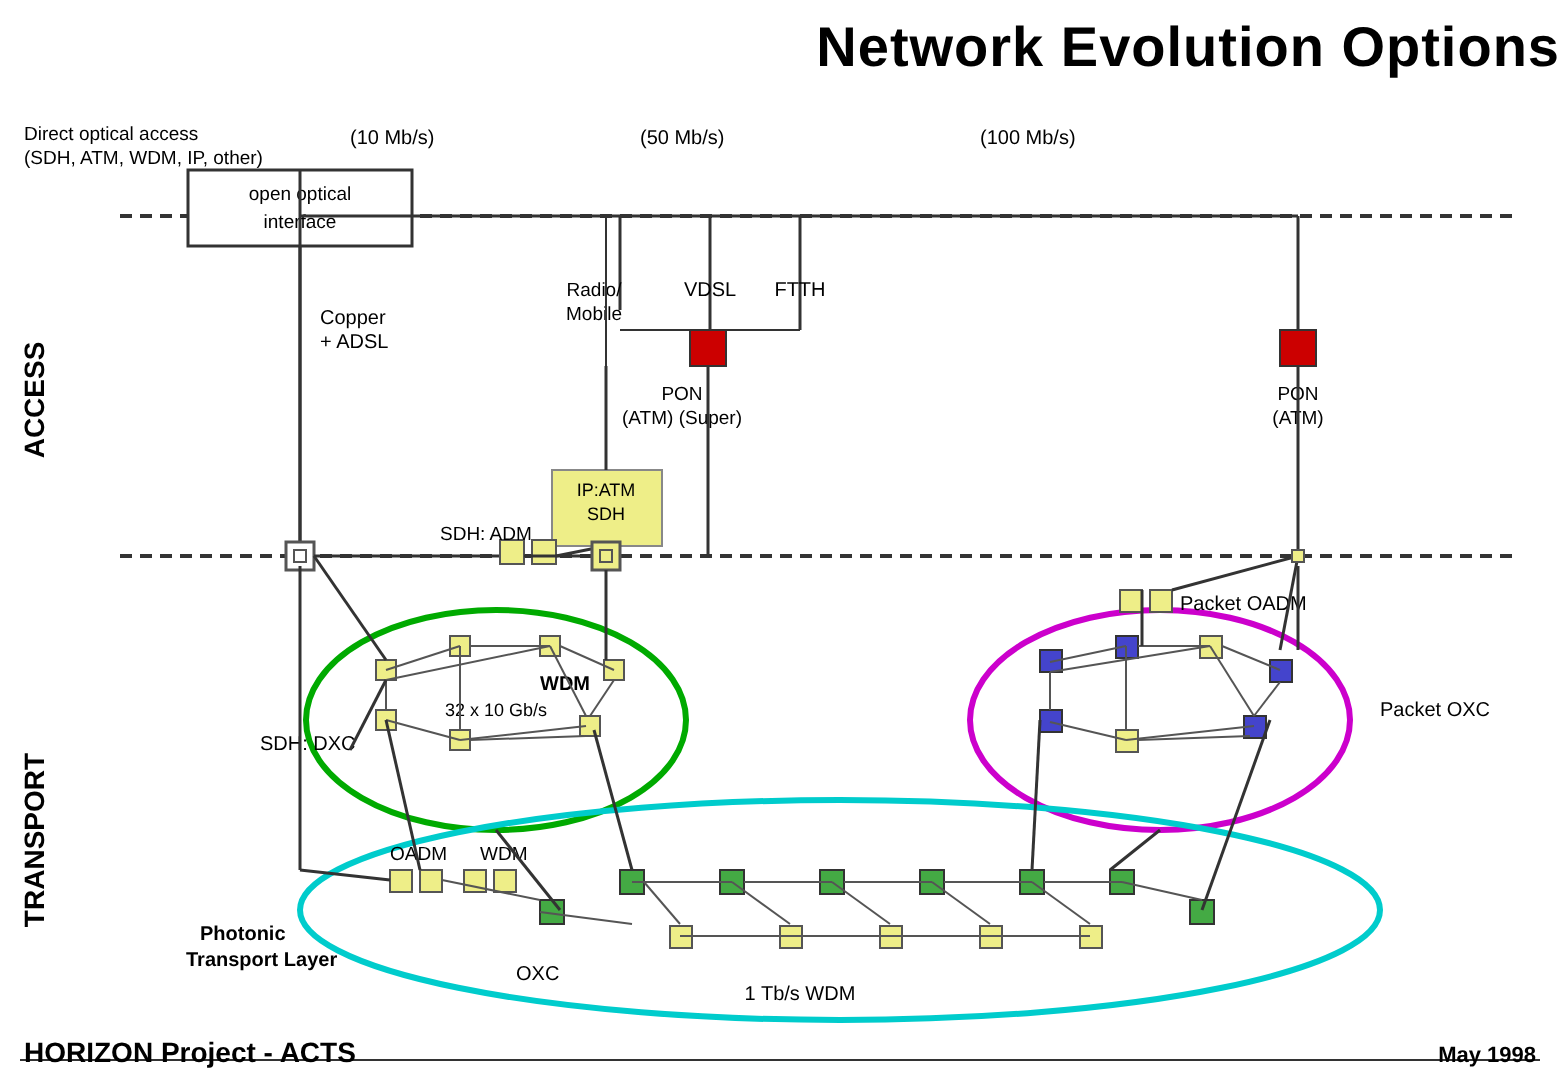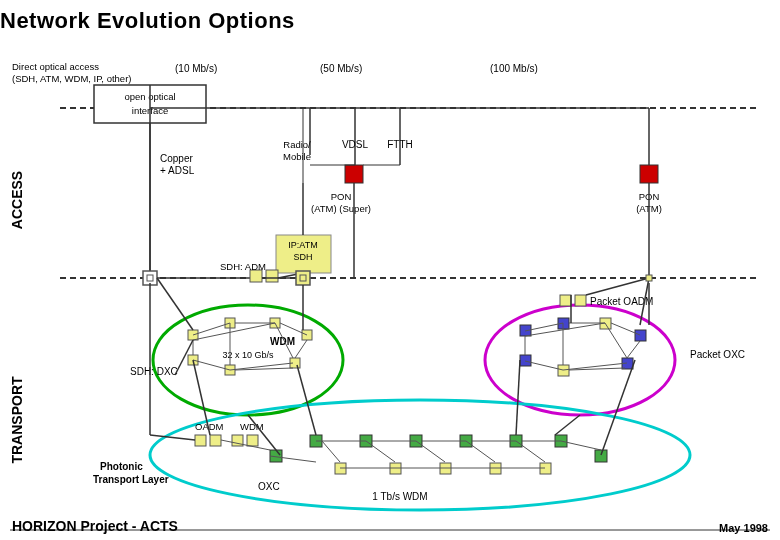--- a/index.html
+++ b/index.html
@@ -15,22 +15,22 @@
 
     #main-container {
       width: 780px;
       height: 540px;
       position: relative;
       background: white;
     }
 
     
     .page-title {
-      text-align: left;
-      font-size: 22px;
+      text-align: right;
+      font-size: 28px;
       font-weight: bold;
       padding-top: 8px;
       letter-spacing: 0.5px;
     }
 
     
     #diagram-svg {
       position: absolute;
       top: 0;
       left: 0;

